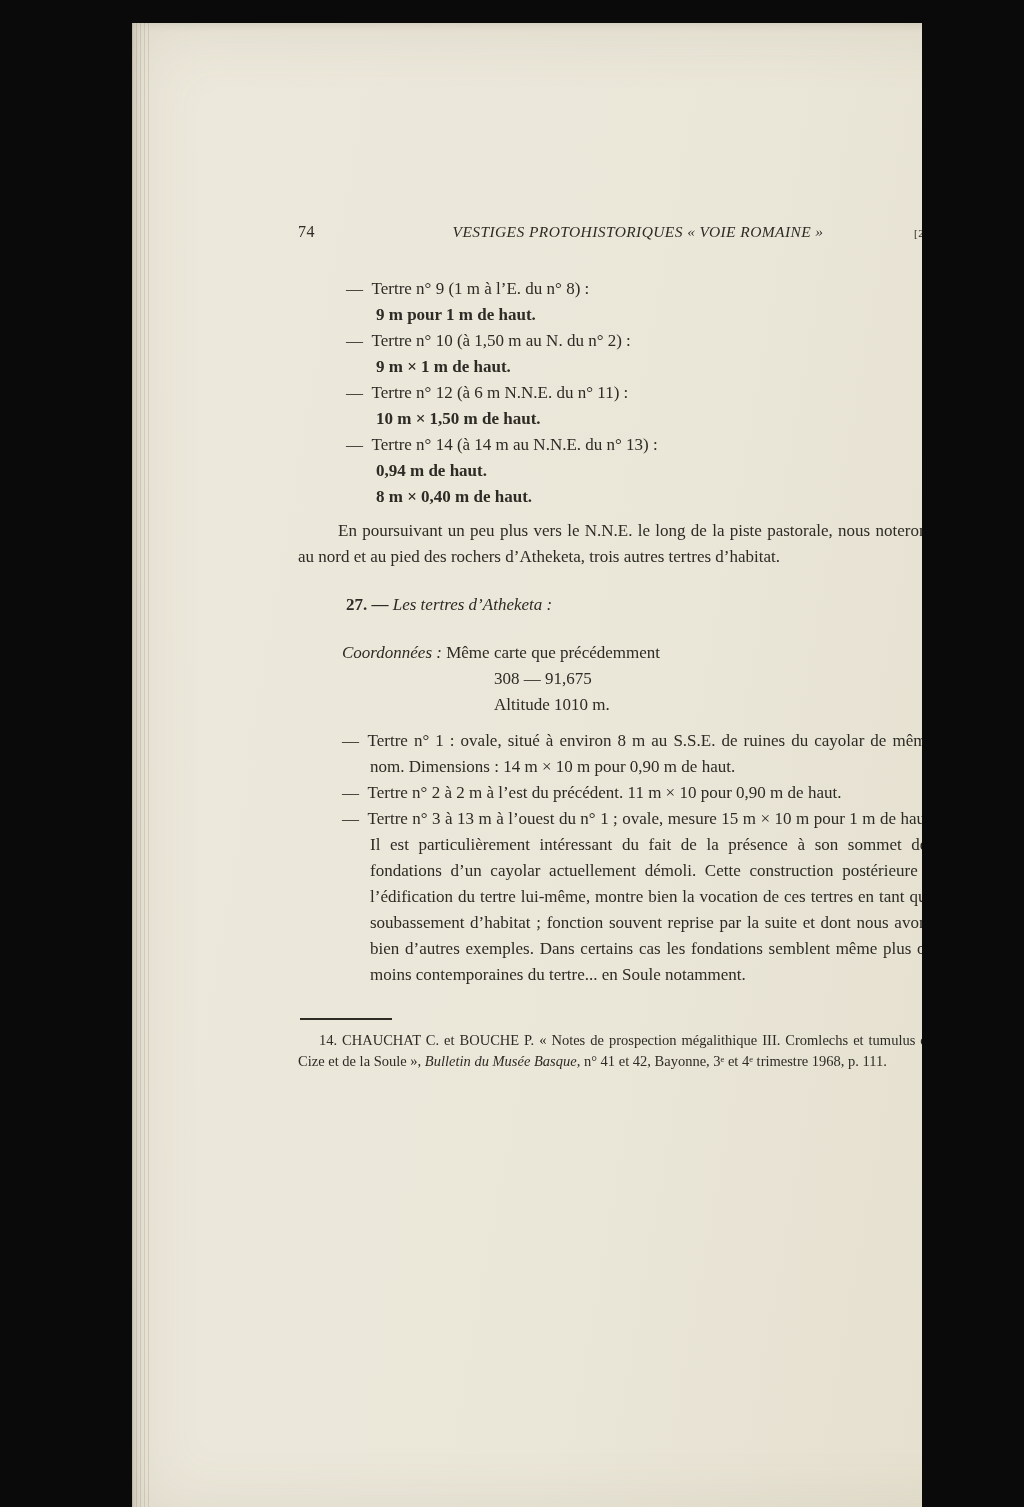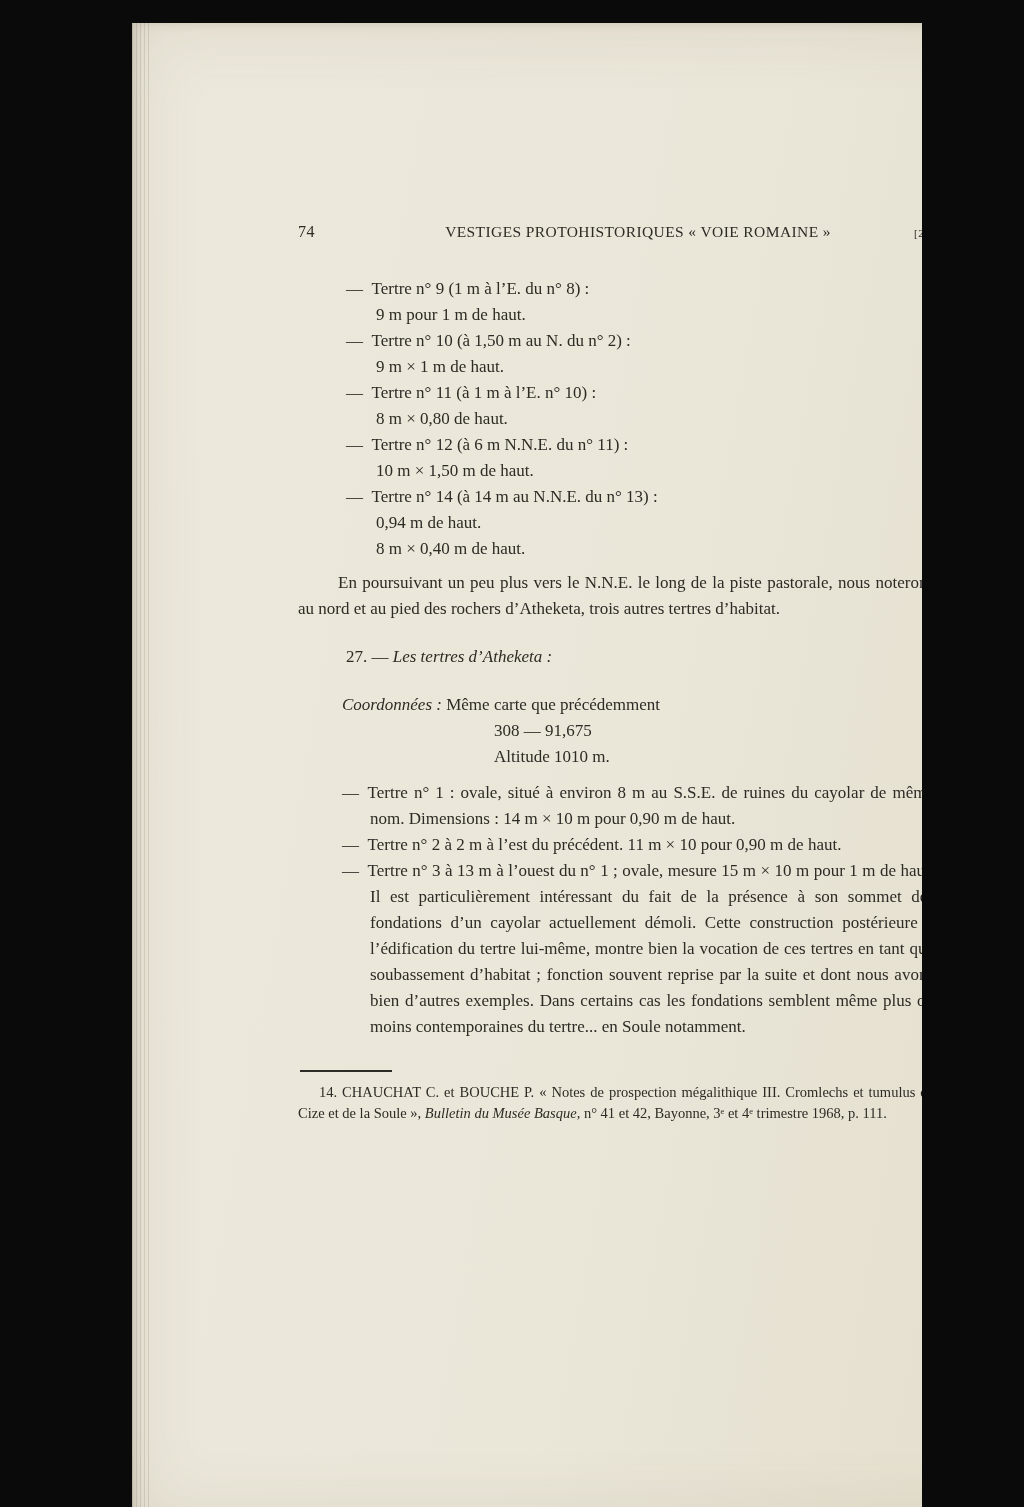--- a/index.html
+++ b/index.html
@@ -37,31 +37,31 @@
     background:#7e5c33; border-radius:50% 40% 50% 50%; opacity:.85;
   }
 
   .content {
     position:relative; padding:196px 126px 0 166px;
     color:#2d2b25; font-size:17px; line-height:26px;
   }
 
   .header-row { display:flex; align-items:baseline; font-size:15.5px; letter-spacing:.4px; }
   .page-num { width:78px; font-size:16px; }
-  .header-title { flex:1; text-align:center; }
+  .header-title { flex:1; text-align:center;font-style:italic; }
   .header-ref { font-size:11px; padding-left:14px; }
 
   .list1 { margin-top:30px; padding-left:48px; }
   .t-item .l1 { padding-left:30px; text-indent:-30px; }
-  .t-item .l2 { padding-left:30px; }
+  .t-item .l2 { padding-left:30px;font-weight:bold; }
 
   .body-para { margin-top:8px; text-indent:40px; text-align:justify; }
 
   .section-heading { margin-top:22px; padding-left:48px; }
-  .section-heading .num { font-style:normal; }
+  .section-heading .num { font-style:normal;font-weight:bold; }
   .section-heading .ttl { font-style:italic; }
 
   .coords { margin-top:22px; padding-left:44px; }
   .coords .lbl { font-style:italic; }
   .coord-rest { padding-left:152px; }
 
   .list2 { margin-top:10px; padding-left:44px; }
   .t2-item { padding-left:28px; text-indent:-28px; text-align:justify; }
 
   .footnote { margin-top:30px; font-size:14.5px; line-height:21px; }
@@ -86,24 +86,20 @@
       </div>
 
       <div class="list1">
         <div class="t-item">
           <div class="l1">— Tertre n° 9 (1 m à l’E. du n° 8) :</div>
           <div class="l2">9 m pour 1 m de haut.</div>
         </div>
         <div class="t-item">
           <div class="l1">— Tertre n° 10 (à 1,50 m au N. du n° 2) :</div>
           <div class="l2">9 m × 1 m de haut.</div>
-        </div>
-        <div class="t-item">
-          <div class="l1">— Tertre n° 11 (à 1 m à l’E. n° 10) :</div>
-          <div class="l2">8 m × 0,80 de haut.</div>
         </div>
         <div class="t-item">
           <div class="l1">— Tertre n° 12 (à 6 m N.N.E. du n° 11) :</div>
           <div class="l2">10 m × 1,50 m de haut.</div>
         </div>
         <div class="t-item">
           <div class="l1">— Tertre n° 14 (à 14 m au N.N.E. du n° 13) :</div>
           <div class="l2">0,94 m de haut.</div>
         </div>
         <div class="t-item">

